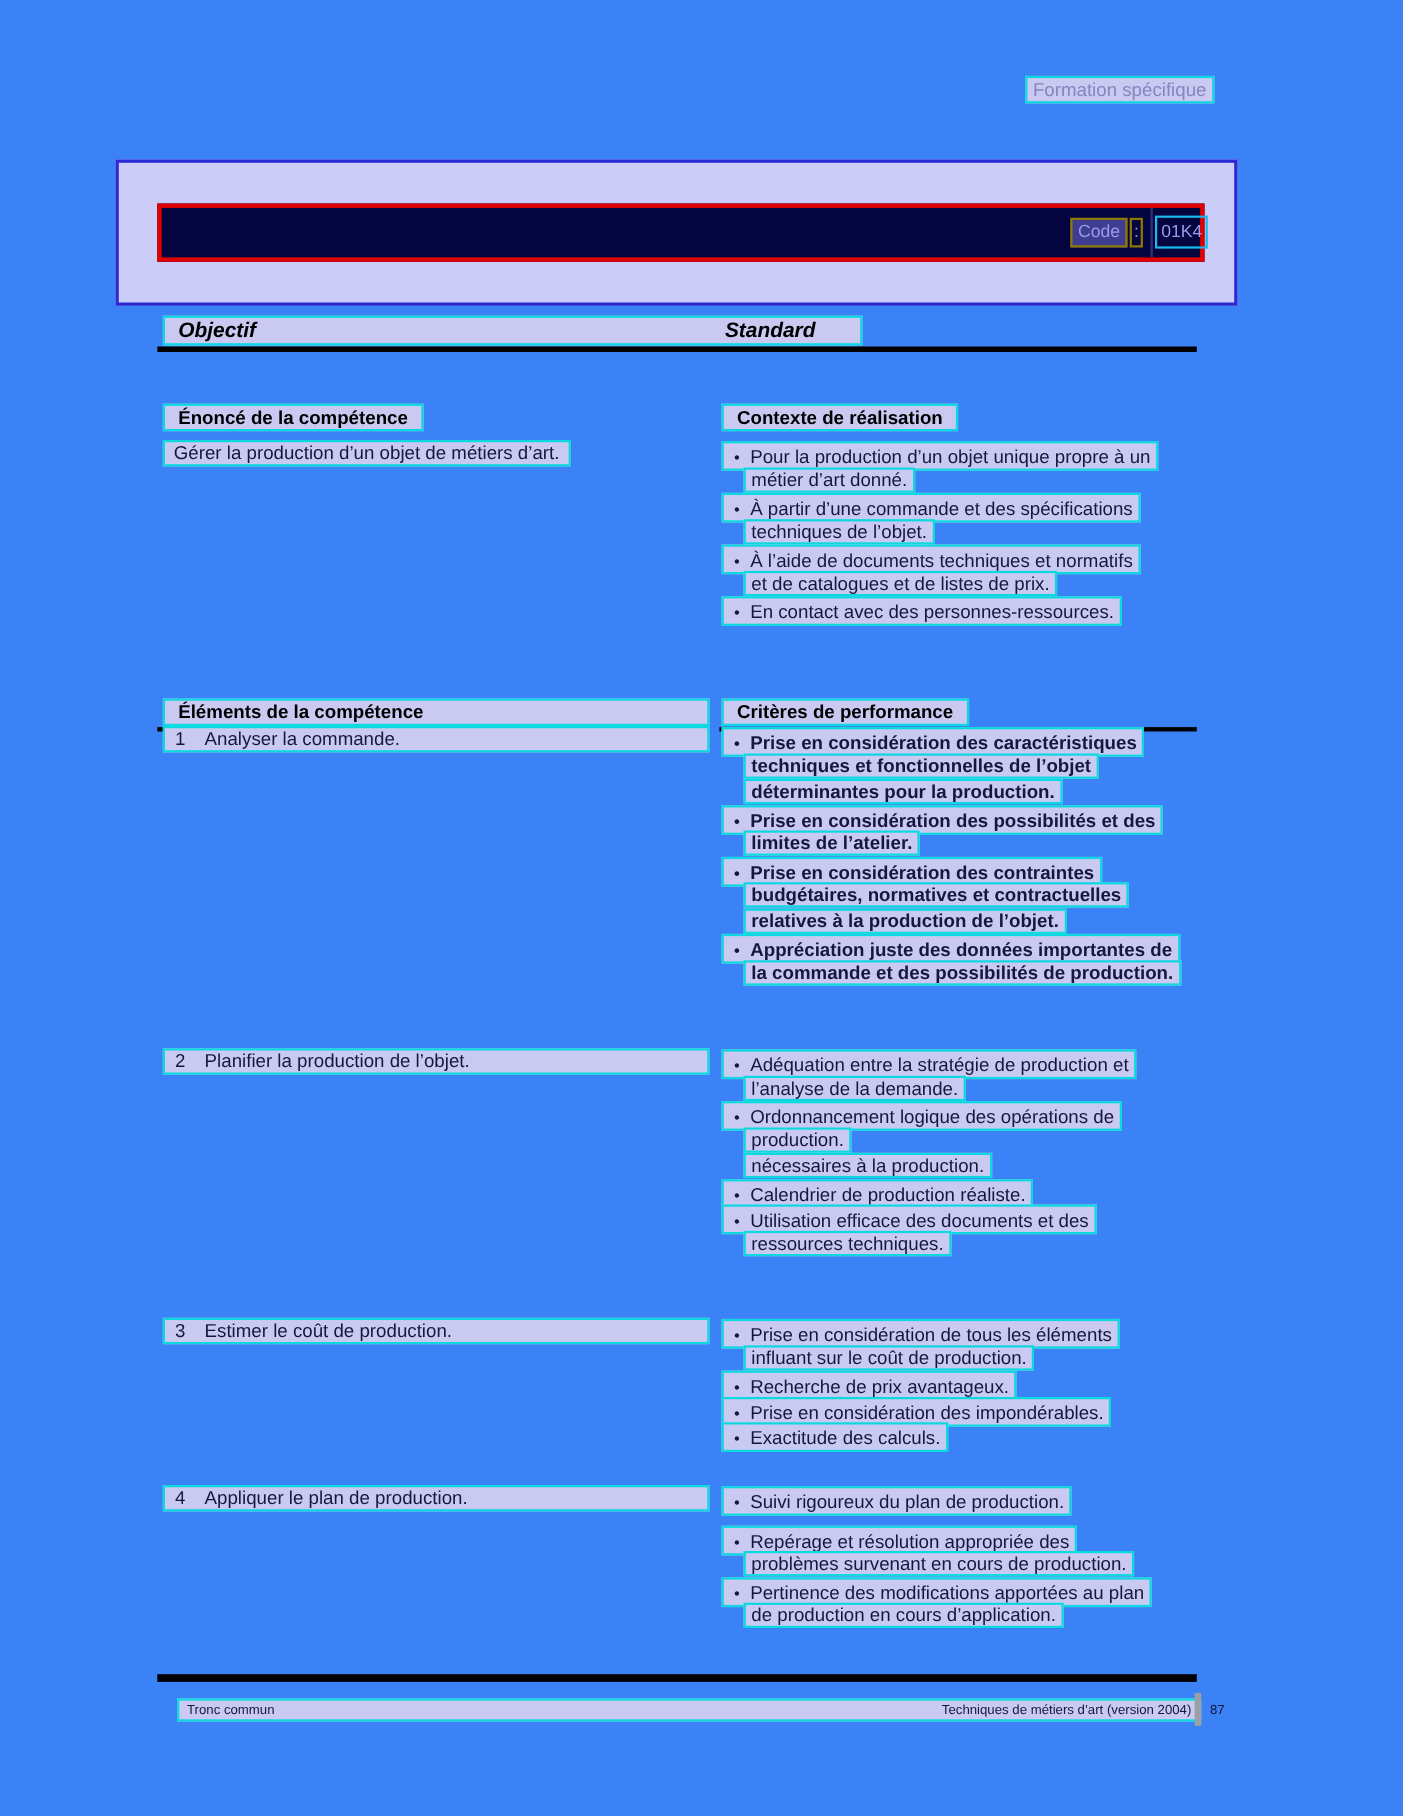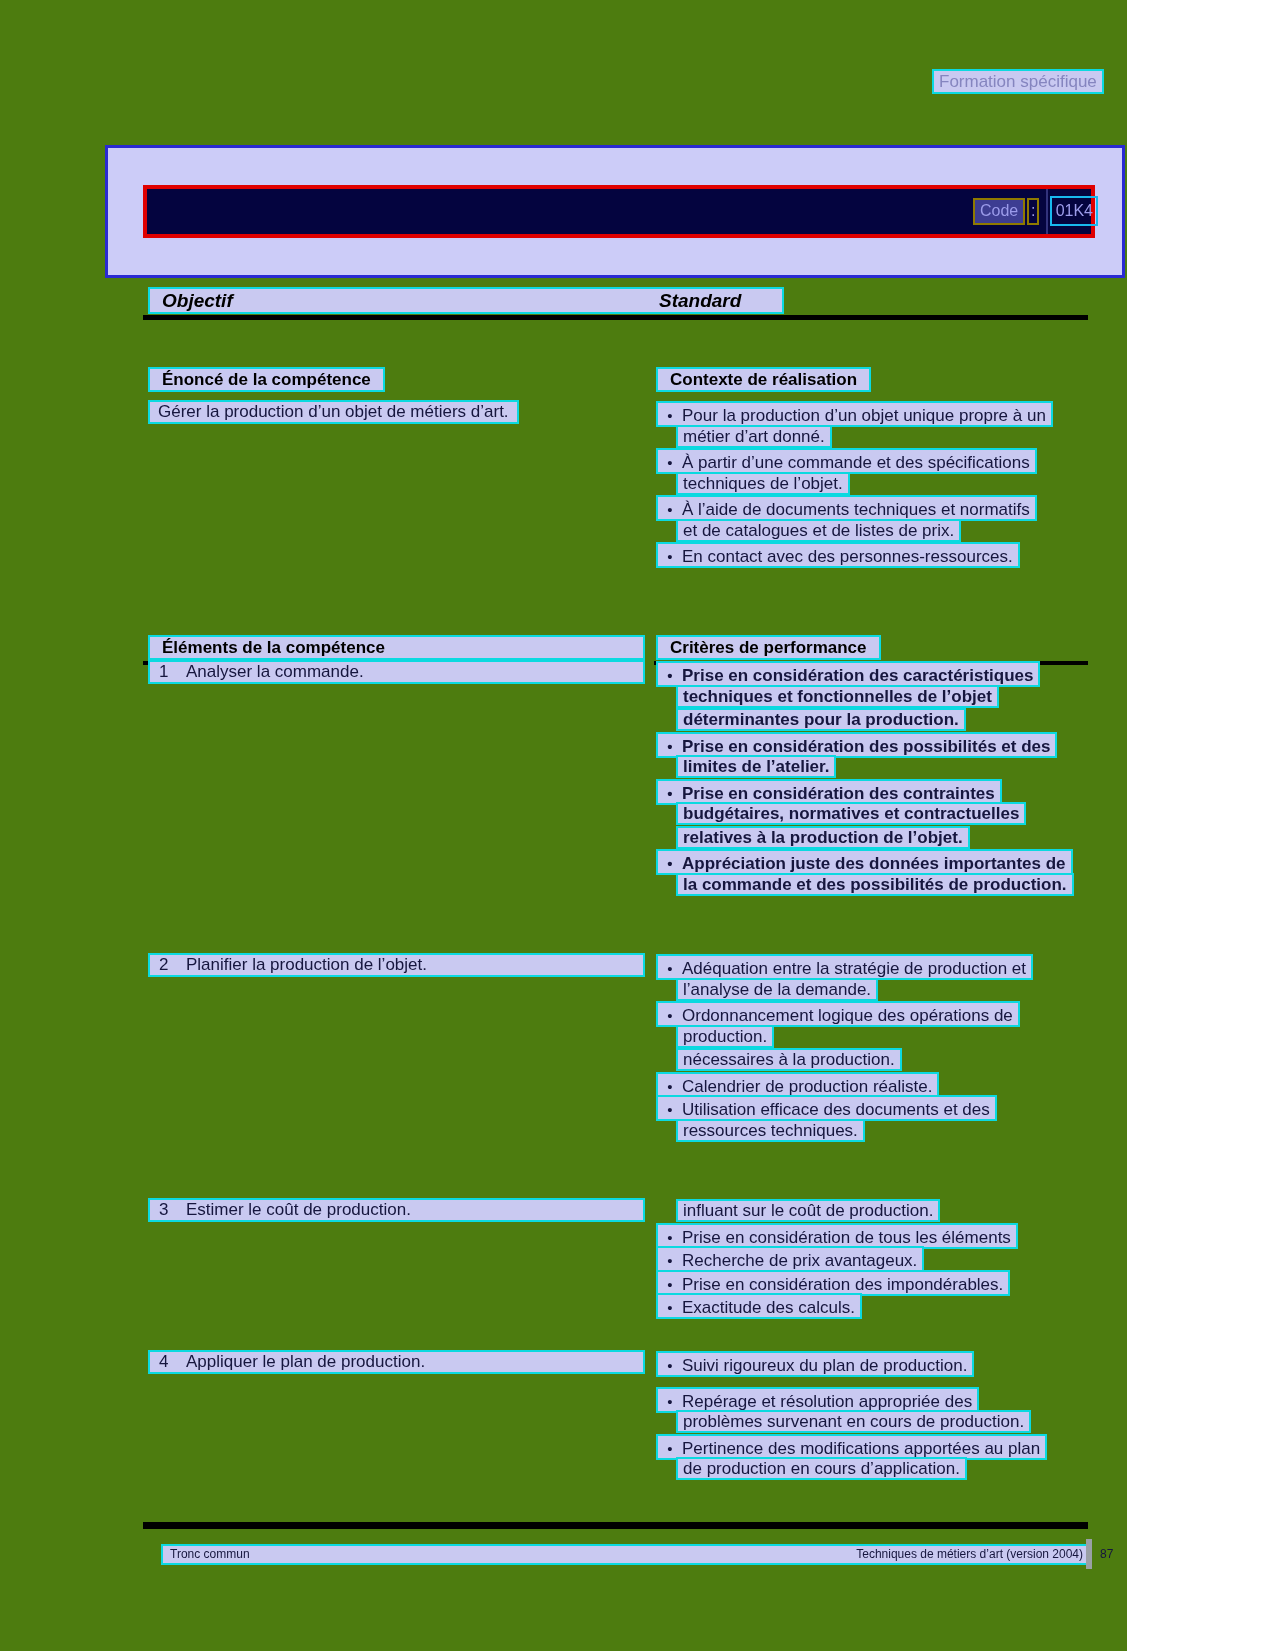--- a/index.html
+++ b/index.html
@@ -1,16 +1,16 @@
 <!DOCTYPE html>
 <html><head>
 <meta charset="utf-8">
 <style>
   html,body{margin:0;padding:0;background:#ffffff;}
-  .page{position:relative;width:1127px;height:1651px;background:#4d7c0f;
+  .page{position:relative;width:1275px;height:1651px;background:#3b82f6;
         font-family:"Liberation Sans",sans-serif;color:#16163e;overflow:hidden;}
 
   
   .hl{background:#c9c9f1;border:2px solid #0bd9e0;box-sizing:border-box;}
 
   
   .toplabel{position:absolute;left:932px;top:69px;height:25px;line-height:21px;
             padding:0 5px;font-size:17px;color:#8585bf;}
 
   
@@ -132,22 +132,22 @@
     <div class="ln"><span class="hl cl">nécessaires à la production.</span></div>
     <div class="ln"><span class="hl fl"><span class="bdot">•</span><span>Calendrier de production réaliste.</span></span></div>
     <div class="ln"><span class="hl fl"><span class="bdot">•</span><span>Utilisation efficace des documents et des</span></span></div>
     <div class="ln"><span class="hl cl">ressources techniques.</span></div>
   </div>
 
   <div class="hl lband" style="top:1198px;">
     <span class="lnum">3</span><span>Estimer le coût de production.</span>
   </div>
   <div class="rcol" style="top:1198px;">
+    <div class="ln"><span class="hl fl"><span class="bdot">•</span><span>Prise en considération de tous les éléments</span></span></div>
     <div class="ln"><span class="hl cl">influant sur le coût de production.</span></div>
-    <div class="ln"><span class="hl fl"><span class="bdot">•</span><span>Prise en considération de tous les éléments</span></span></div>
     <div class="ln"><span class="hl fl"><span class="bdot">•</span><span>Recherche de prix avantageux.</span></span></div>
     <div class="ln"><span class="hl fl"><span class="bdot">•</span><span>Prise en considération des impondérables.</span></span></div>
     <div class="ln"><span class="hl fl"><span class="bdot">•</span><span>Exactitude des calculs.</span></span></div>
   </div>
 
   <div class="hl lband" style="top:1350px;">
     <span class="lnum">4</span><span>Appliquer le plan de production.</span>
   </div>
   <div class="rcol" style="top:1350px;">
     <div class="ln"><span class="hl fl"><span class="bdot">•</span><span>Suivi rigoureux du plan de production.</span></span></div>

